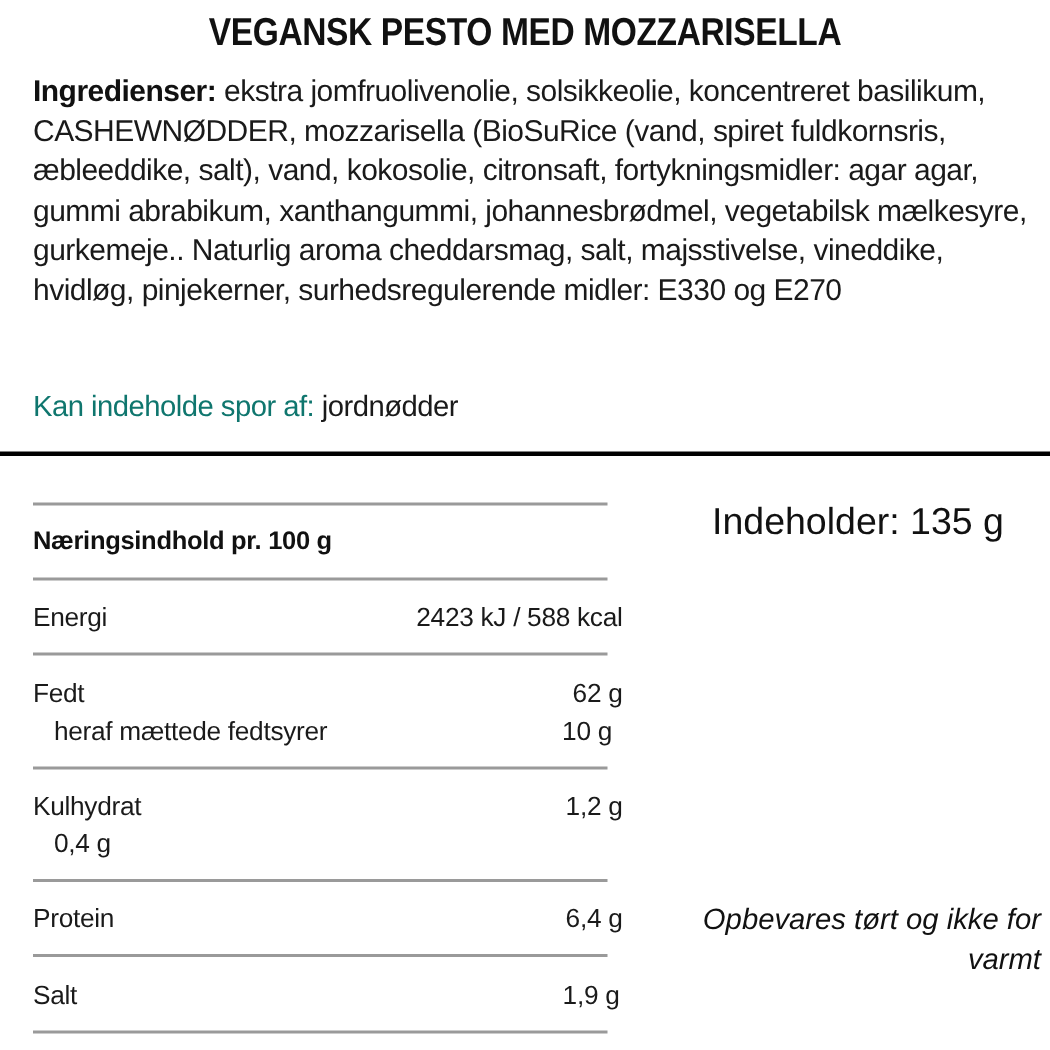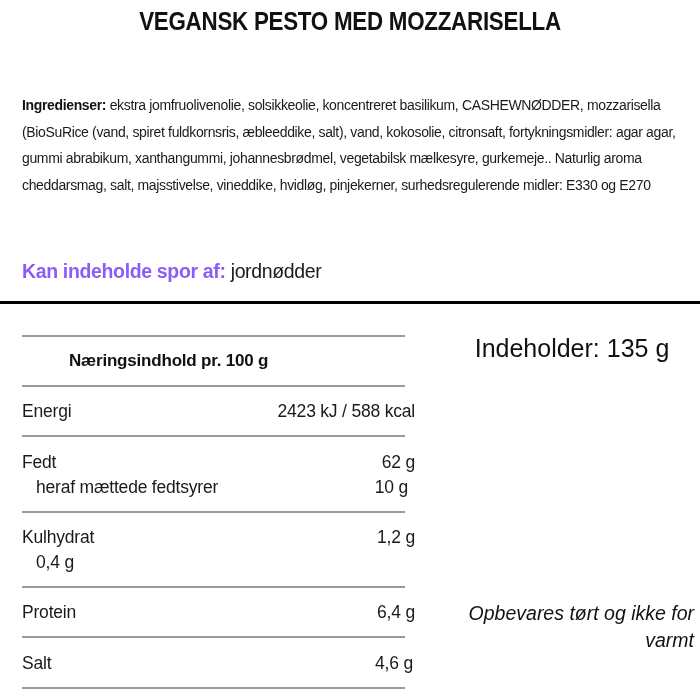--- a/index.html
+++ b/index.html
@@ -9,47 +9,46 @@
       color: #111111;
     }
     .title {
       position: absolute; left: 0; top: 6px; width: 700px;
       text-align: center; font-weight: bold; font-size: 26px;
       letter-spacing: -0.3px; color: #111;
       transform: scaleX(0.86); transform-origin: center;
     }
     .ingredients {
       position: absolute; left: 22px; top: 48px; width: 670px;
-      font-size: 14px; line-height: 26.5px; color: #1a1a1a;
+      font-size: 20px; line-height: 26.5px; color: #1a1a1a;
       letter-spacing: -0.35px;
-      margin-top: 44px;
     }
     .ingredients b { font-weight: bold; color: #111; }
     .allergens {
       position: absolute; left: 22px; top: 258px; width: 660px;
       font-size: 19.5px; line-height: 26px; color: #1a1a1a;
       letter-spacing: -0.35px;
     }
-    .allergens b { font-weight: bold; color: #8b5cf6; margin-top: 41px; }
+    .allergens b { font-weight: normal; color: #0f766e; margin-top: 41px; }
     .thick-rule {
       position: absolute; left: 0; top: 301px; width: 700px; height: 3px;
       background: #000;
     }
     .rule {
       position: absolute; left: 22px; width: 383px; height: 2px;
       background: #9a9a9a;
     }
     .row {
       position: absolute; left: 22px; width: 393px;
       font-size: 17.5px; color: #1a1a1a; letter-spacing: -0.2px;
       display: flex; justify-content: space-between;
     }
     .row.sub { left: 36px; width: 379px; gap: 31px; }
     .row .val { text-align: right; }
-    .header-row { font-weight: bold; color: #111; font-size: 17px; margin-left: 47px; }
+    .header-row { font-weight: bold; color: #111; font-size: 17px; }
     .contents {
       position: absolute; left: 462px; top: 334px; width: 220px;
       text-align: center; font-size: 25px; color: #111; letter-spacing: 0px;
     }
     .storage {
       position: absolute; left: 468px; top: 600px; width: 226px;
       text-align: right; font-style: italic; font-size: 19.5px;
       line-height: 27px; color: #111;
     }
   </style>
@@ -103,21 +102,21 @@
 
   <div class="row" style="top:602px">
     <span>Protein</span>
     <span class="val">6,4 g</span>
   </div>
 
   <div class="rule" style="top:636px"></div>
 
   <div class="row" style="top:653px">
     <span>Salt</span>
-    <span class="val" style="padding-right:2px">4,6 g</span>
+    <span class="val" style="padding-right:2px">1,9 g</span>
   </div>
 
   <div class="rule" style="top:687px"></div>
 </div>
 
 <div class="contents">Indeholder: 135 g</div>
 
 <div class="storage">Opbevares tørt og ikke for varmt</div>
 
 </body></html>

